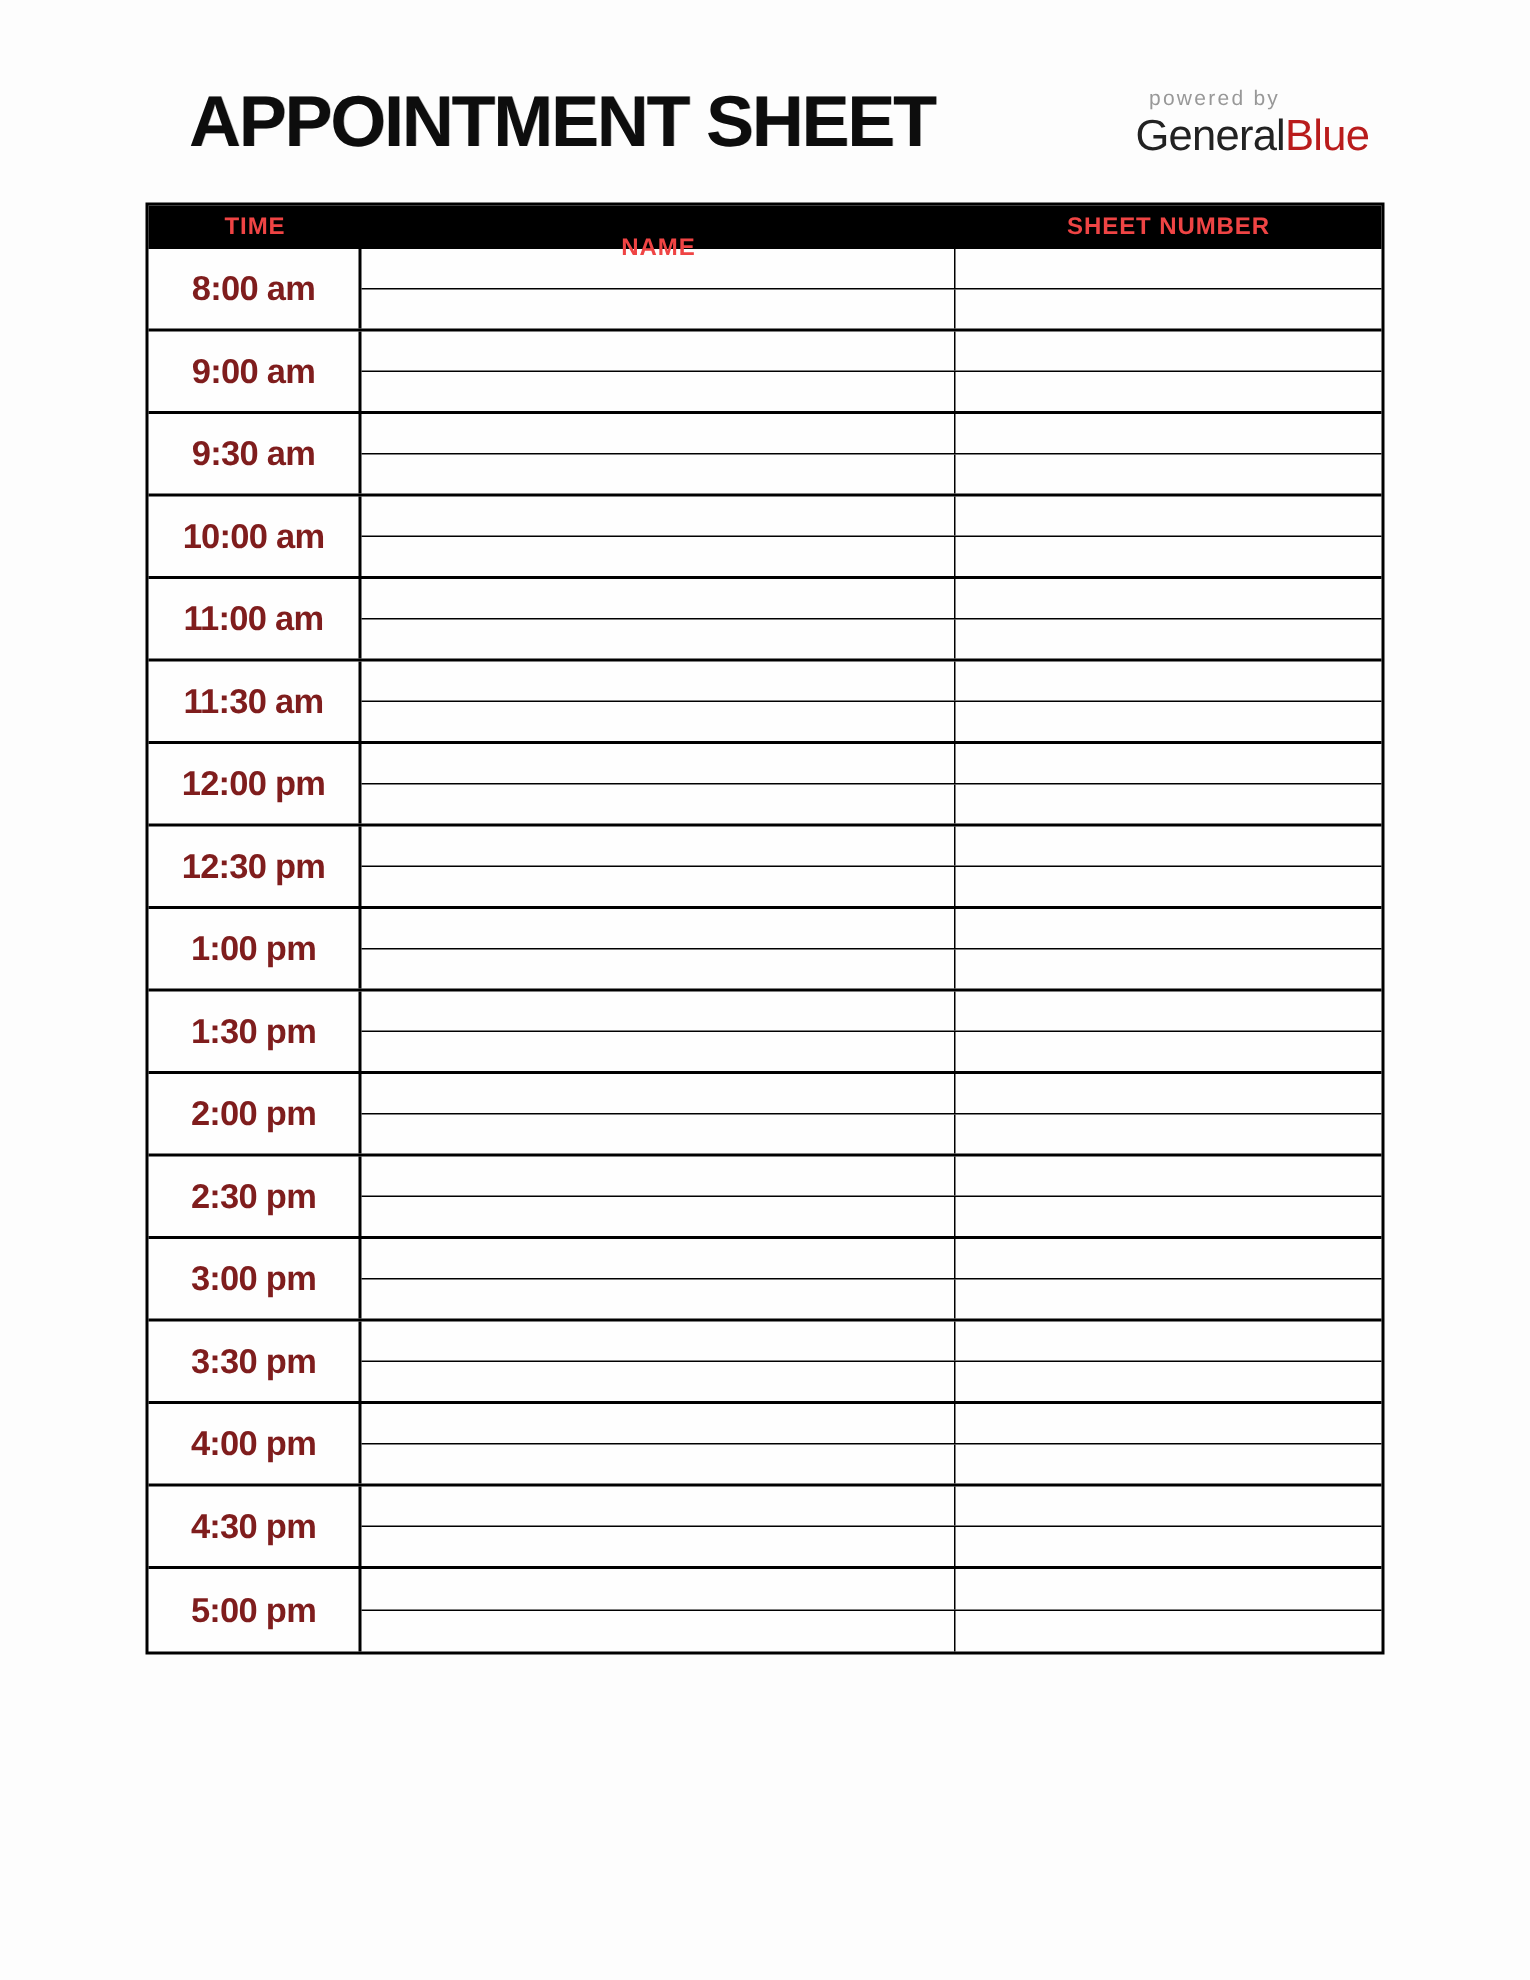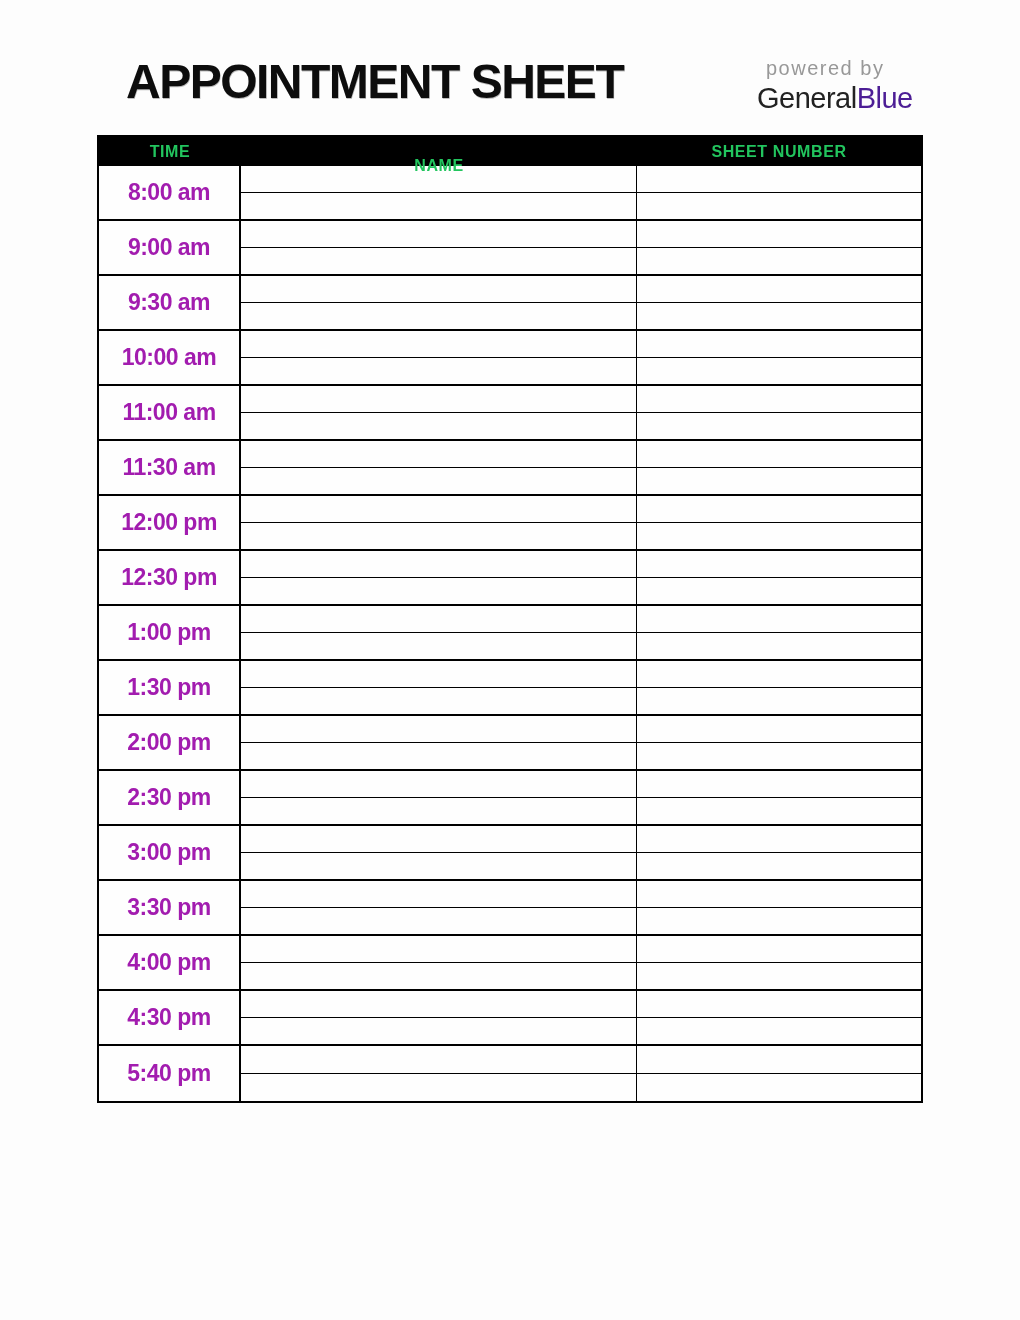--- a/index.html
+++ b/index.html
@@ -22,21 +22,21 @@
     color: #0d0d0d;
     line-height: 1;
     text-shadow: 0.5px 0.5px 0 #bdbdbd;
     margin-left: 20px;
   }
 
   
   .logo { position: absolute; left: 757px; top: 57px; }
   .powered-by {
     margin-left: 9px;
-    font-size: 20px;
+    font-size: 14px;
     color: #989898;
     letter-spacing: 1.5px;
   }
   .brand {
     margin-top: 2px;
     font-size: 29px;
     color: #222222;
     letter-spacing: -0.5px;
   }
   .brand .blue { color: #2b7fc4; }
@@ -73,21 +73,21 @@
   .slot:not(:last-child) { border-bottom: 2px solid #000; }
   .time-cell {
     width: 142px;
     border-right: 2px solid #000;
     display: flex;
     align-items: center;
     justify-content: center;
     font-weight: bold;
     font-size: 23px;
     letter-spacing: -0.5px;
-    color: #a21caf;
+    color: #7f1d1d;
   }
   .entries {
     flex: 1;
     display: flex;
     flex-direction: column;
   }
   .entry-row { flex: 1; display: flex; }
   .entry-row:first-child { border-bottom: 1px solid #000; }
   .name-cell {
     width: 396px;
@@ -97,25 +97,25 @@
 </style>
 </head>
 <body style="background: rgb(253, 253, 253);">
 
 <div class="page">
 
   <h1 class="page-title">APPOINTMENT SHEET</h1>
 
   <div class="logo">
     <div class="powered-by" style="color: rgb(152, 152, 152);">powered by</div>
-    <div class="brand"><span>General</span><span class="blue" style="color: #4c1d95; margin-top: 36px;">Blue</span></div>
+    <div class="brand"><span>General</span><span class="blue" style="color: #b91c1c; margin-top: 36px;">Blue</span></div>
   </div>
 
   <div class="appt-table">
-    <div class="thead" style="background: rgb(0, 0, 0); color: #22c55e; align-items: center;">
+    <div class="thead" style="background: rgb(0, 0, 0); color: #ef4444; align-items: center;">
       <div class="th col-time">TIME</div>
       <div class="th col-name">NAME</div>
       <div class="th col-phone">SHEET NUMBER</div>
     </div>
     <div class="tbody">
         <div class="slot">
           <div class="time-cell">8:00 am</div>
           <div class="entries">
             <div class="entry-row">
               <div class="name-cell"></div>
@@ -316,21 +316,21 @@
               <div class="name-cell"></div>
               <div class="phone-cell"></div>
             </div>
             <div class="entry-row">
               <div class="name-cell"></div>
               <div class="phone-cell"></div>
             </div>
           </div>
         </div>
         <div class="slot">
-          <div class="time-cell">5:40 pm</div>
+          <div class="time-cell">5:00 pm</div>
           <div class="entries">
             <div class="entry-row">
               <div class="name-cell"></div>
               <div class="phone-cell"></div>
             </div>
             <div class="entry-row">
               <div class="name-cell"></div>
               <div class="phone-cell"></div>
             </div>
           </div>

